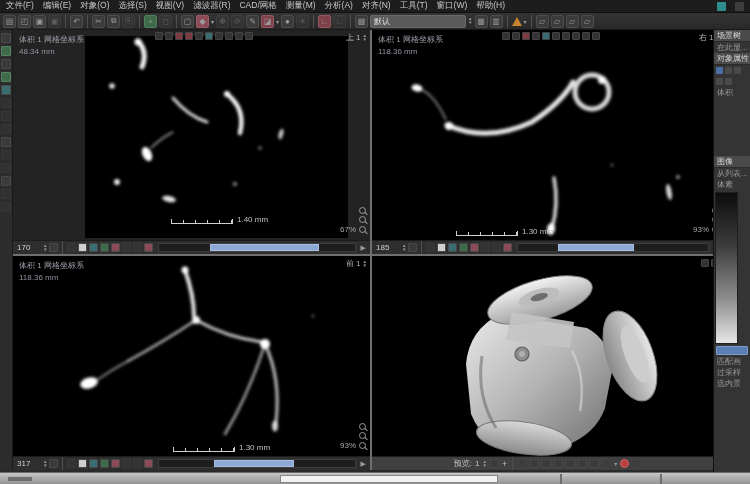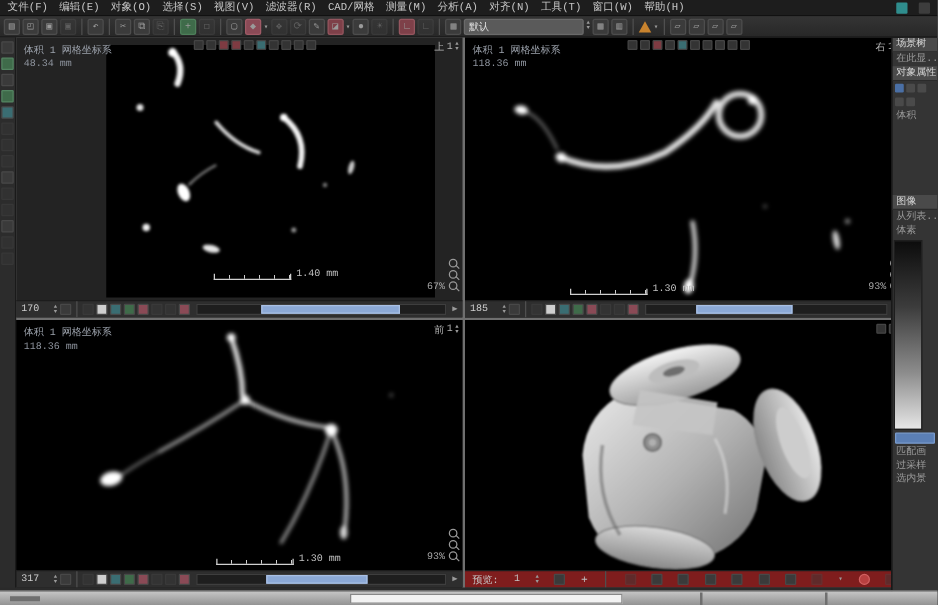--- a/index.html
+++ b/index.html
@@ -1,18 +1,18 @@
 <!DOCTYPE html>
 <html><head>
 <meta charset="utf-8">
 <style>
   *{margin:0;padding:0;box-sizing:border-box}
   html,body{background:#444}
   .app{position:relative;width:750px;height:484px;background:#2a2a2a;overflow:hidden;
-       font-family:Liberation Mono, monospace;font-size:9px;color:#b8b8b8}
+       font-family:Liberation Sans, sans-serif;font-size:9px;color:#b8b8b8}
 
   
   .menubar{position:absolute;left:0;top:0;width:750px;height:13px;background:#1d1d1d;
            display:flex;align-items:center;gap:9px;padding:0 6px;border-bottom:1px solid #111}
   .menubar .mi{color:#c6c6c6;font-size:8.5px;white-space:nowrap;cursor:default}
   .menubar .flex{flex:1}
   .mb-ic{width:9px;height:9px;border-radius:1px}
 
   
   .toolbar{position:absolute;left:0;top:13px;width:750px;height:17px;background:linear-gradient(#343434,#282828);
@@ -48,21 +48,21 @@
   .vp-tl{left:0;top:0;width:357px;height:224px}
   .vp-tr{left:359px;top:0;width:351px;height:224px}
   .vp-bl{left:0;top:226px;width:357px;height:214px}
   .vp-br{left:359px;top:226px;width:351px;height:214px}
   .canvas{position:absolute;background:#000}
   .canvas svg{display:block;width:100%;height:100%}
   .vp-title{position:absolute;left:6px;top:4px;color:#9ba1ab;font-size:8px;white-space:nowrap}
   .vp-meas{position:absolute;left:6px;top:17px;color:#8e949e;font-size:8px}
   .vp-view{position:absolute;right:3px;top:2px;display:flex;align-items:center;gap:2px;color:#b4b4b4;font-size:8px}
   .vp-zoom{position:absolute;right:4px;display:flex;flex-direction:column;align-items:flex-end;gap:2px}
-  .zoomrow{display:flex;gap:3px;color:#a8a8a8;font-size:8px}
+  .zoomrow{display:flex;align-items:center;gap:3px;color:#a8a8a8;font-size:8px}
   .mag{width:7px;height:7px;border:1px solid #9a9a9a;border-radius:50%;position:relative;flex:none}
   .mag::after{content:"";position:absolute;width:4px;height:1px;background:#9a9a9a;right:-3px;bottom:-1px;transform:rotate(45deg)}
   .scalebar{position:absolute;display:flex;align-items:flex-end;gap:4px}
   .sb-rule{width:62px;height:5px;border-left:1px solid #cfcfcf;border-right:1px solid #cfcfcf;border-bottom:1px solid #cfcfcf;
            background:repeating-linear-gradient(90deg,transparent 0 11px,#cfcfcf 11px 12px);background-size:100% 3px;background-position:0 100%;background-repeat:no-repeat}
   .sb-label{color:#c2c2c2;font-size:8px;line-height:8px}
   .topicons{position:absolute;display:flex;gap:2px}
   .vic{width:8px;height:8px;background:#333;border:1px solid #444;border-radius:1px;flex:none}
   .vic.r{background:#7e3b42}.vic.t{background:#3a6d72}
 
@@ -70,22 +70,22 @@
   .slicebar{position:absolute;left:0;right:0;bottom:0;height:14px;background:#2e2e2e;border-top:1px solid #1c1c1c;
             display:flex;align-items:center;gap:2px;padding:0 4px}
   .slice-num{width:24px;color:#cfcfcf;font-size:8px;flex:none}
   .sic{width:9px;height:9px;background:#3a3a3a;border:1px solid #484848;border-radius:1px;flex:none}
   .sic.w{background:#cfcfcf}.sic.t{background:#3a6d72}.sic.g{background:#3f6b4a}.sic.r{background:#8a4a56}.sic.dim{opacity:.45}
   .track{flex:1;height:9px;background:#1e1e1e;border:1px solid #3e3e3e;position:relative;margin:0 3px}
   .fill{position:absolute;top:0;bottom:0;background:#8ca9d6;border:1px solid #a9c0e4}
   .arrow{color:#9a9a9a;font-size:7px;flex:none}
 
   
-  .previewbar{position:absolute;left:0;right:0;bottom:0;height:14px;background:#7f1d1d;border-top:1px solid #1c1c1c;
-              display:flex;align-items:center;justify-content:space-between;gap:3px;padding:0 6px;font-size:8px;color:#c4c4c4}
+  .previewbar{position:absolute;left:0;right:0;bottom:0;height:14px;background:#404040;border-top:1px solid #1c1c1c;
+              display:flex;align-items:center;justify-content:center;gap:3px;padding:0 6px;font-size:8px;color:#c4c4c4}
   .rec{width:9px;height:9px;border-radius:50%;background:#b84040;border:1px solid #d06060;flex:none}
   .plus{color:#bdbdbd;font-size:9px;flex:none}
 
   
   .rightpanel{position:absolute;right:0;top:30px;width:37px;height:444px;background:#343434;border-left:1px solid #111;overflow:hidden}
   .rp-h{height:12px;background:#4a4a4a;border-bottom:1px solid #2a2a2a;color:#d6d6d6;font-size:8px;
         line-height:12px;padding-left:3px;white-space:nowrap;overflow:hidden}
   .rp-r{height:11px;color:#9a9a9a;font-size:8px;line-height:11px;padding-left:3px;white-space:nowrap;overflow:hidden}
   .rp-icons{display:flex;gap:2px;padding:2px 2px}
   .rp-ic{width:7px;height:7px;background:#4a4a4a;border-radius:1px;flex:none}

